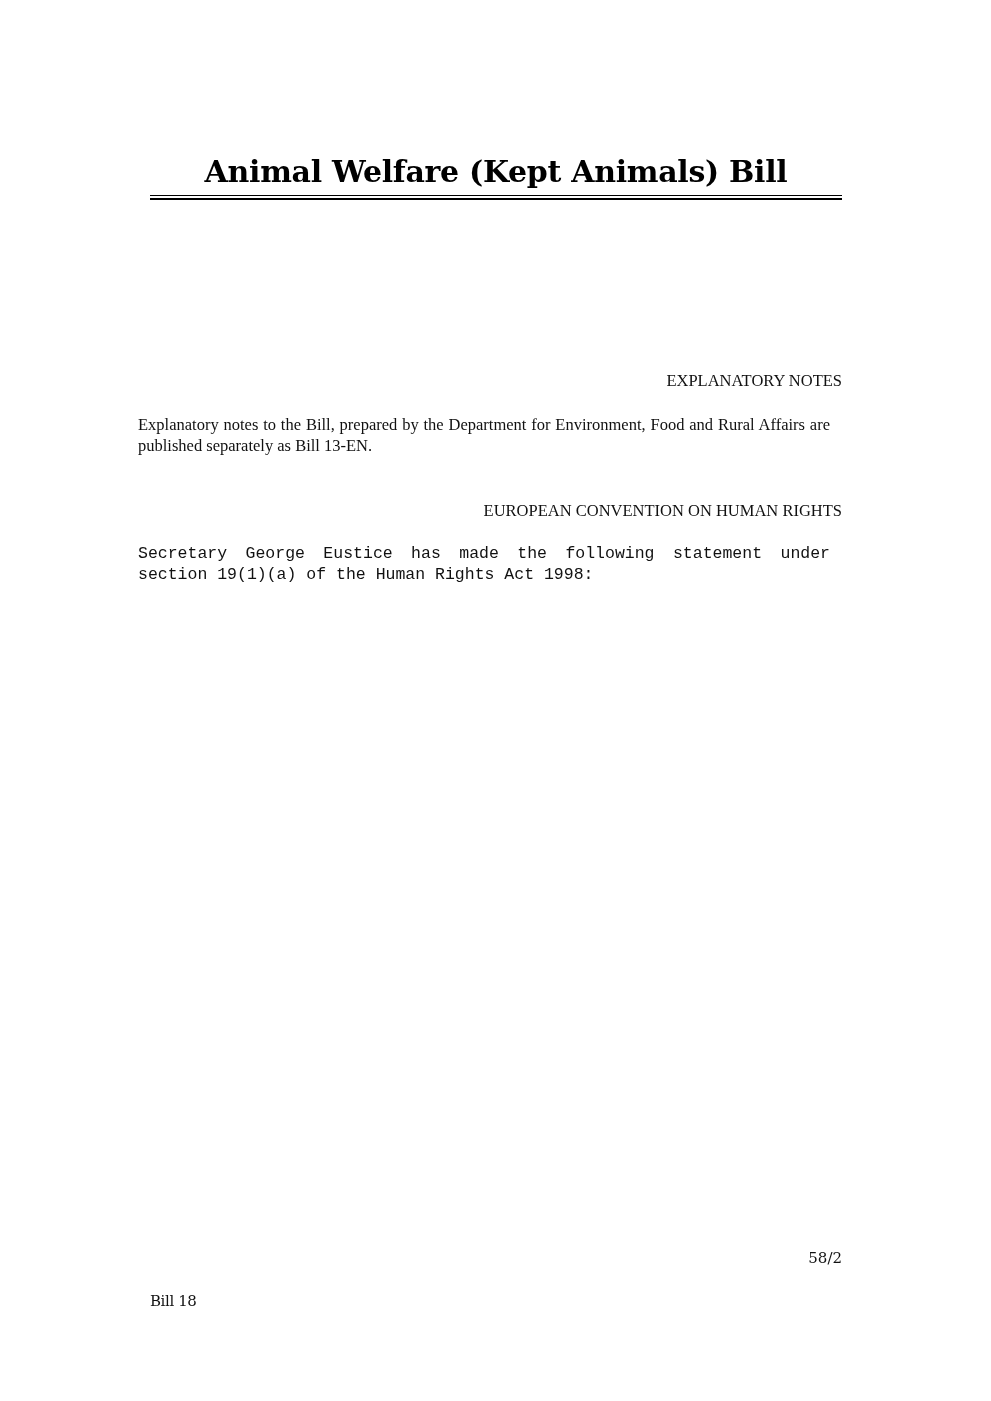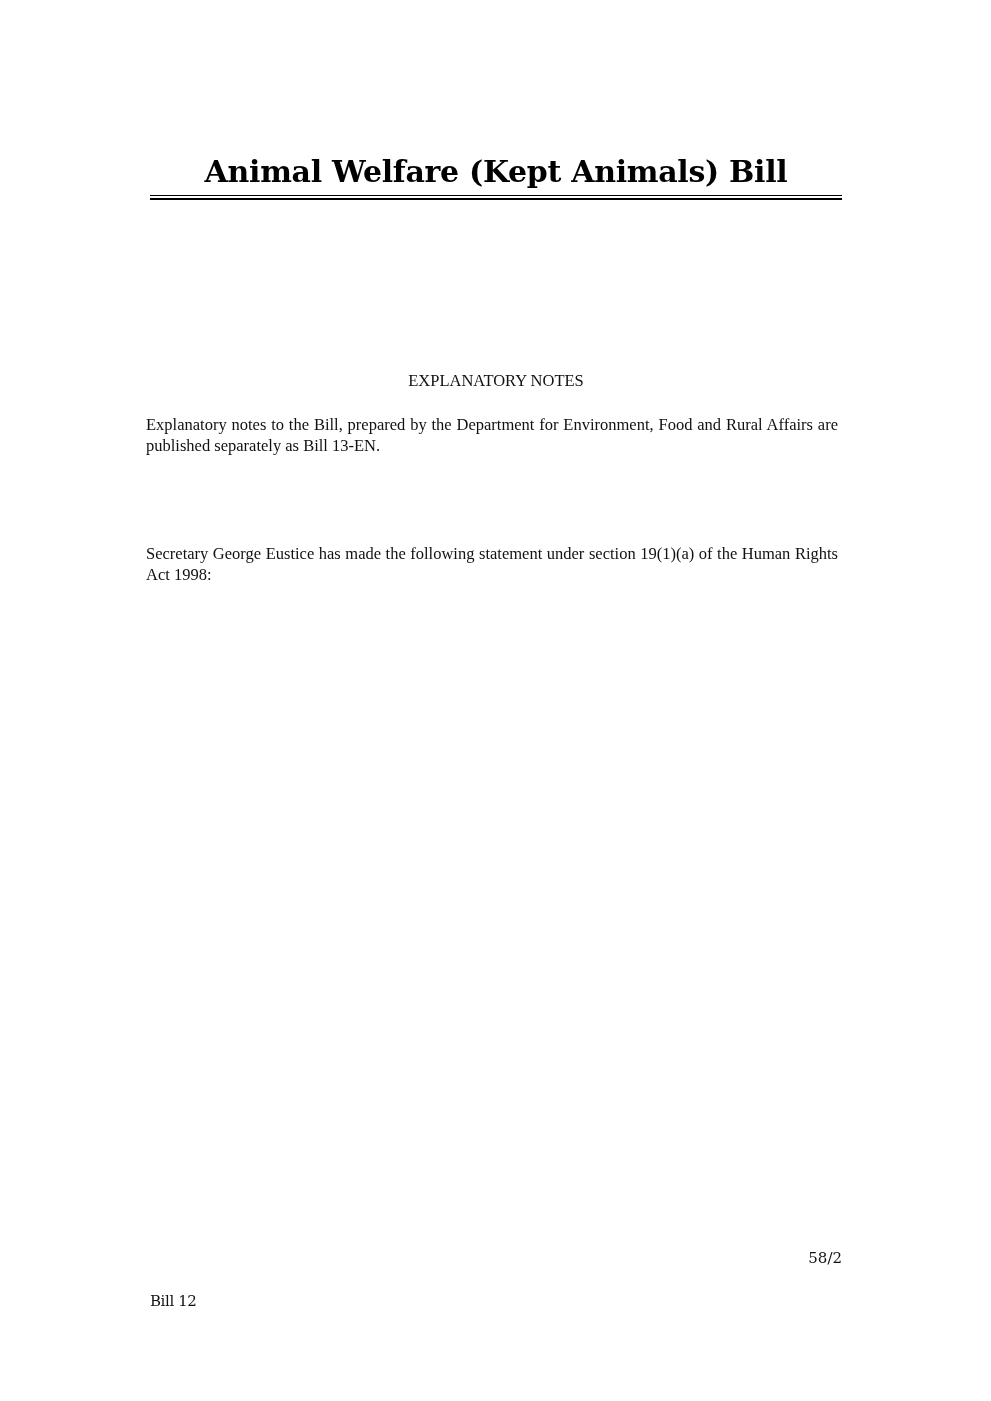--- a/index.html
+++ b/index.html
@@ -8,33 +8,34 @@
   .title {
     position: absolute; left: 150px; width: 692px; top: 108px;
     text-align: center; font-family: "DejaVu Serif", serif; font-weight: bold;
     font-size: 30px; line-height: 40px; letter-spacing: -0.3px; color: #000;
   }
   .rule-thin { position: absolute; left: 150px; width: 692px; top: 151px; height: 1px; background: #000; }
   .rule-thick { position: absolute; left: 150px; width: 692px; top: 154px; height: 2px; background: #000; }
   .body-text {
     font-family: "Liberation Serif", serif; font-size: 16.5px; line-height: 21px; color: #111;
   }
-  .heading { position: absolute; left: 150px; width: 692px; text-align: center; }
-  .para { position: absolute; left: 146px; width: 692px; text-align: justify; text-align-last: left; }
+  .heading { position: absolute; left: 150px; width: 692px; text-align: right; }
+  .para { position: absolute; left: 138px; width: 692px; text-align: justify; text-align-last: left; }
   .footer-left { position: absolute; left: 150px; top: 1247px; font-family: "DejaVu Serif", serif; font-size: 15px; line-height: 20px; letter-spacing: -0.4px; }
   .footer-right { position: absolute; right: 149px; top: 1204px; font-family: "DejaVu Serif", serif; font-size: 15px; line-height: 20px; }
 </style>
 </head>
 <body>
 
 <div class="page">
   <div class="title">Animal Welfare (Kept Animals) Bill</div>
   <div class="rule-thin"></div>
   <div class="rule-thick"></div>
 
   <div class="heading body-text" style="top:326px;">EXPLANATORY NOTES</div>
   <div class="para body-text" style="top:370px;">Explanatory notes to the Bill, prepared by the Department for Environment, Food and Rural Affairs are published separately as Bill 13-EN.</div>
 
-  <div class="para body-text" style="top:499px;">Secretary George Eustice has made the following statement under section 19(1)(a) of the Human Rights Act 1998:</div>
+  <div class="heading body-text" style="top:456px;">EUROPEAN CONVENTION ON HUMAN RIGHTS</div>
+  <div class="para body-text" style="top:499px;font-family:Liberation Mono, monospace;">Secretary George Eustice has made the following statement under section 19(1)(a) of the Human Rights Act 1998:</div>
 
-  <div class="footer-left">Bill 12</div>
+  <div class="footer-left">Bill 18</div>
   <div class="footer-right">58/2</div>
 </div>
 
 </body></html>

